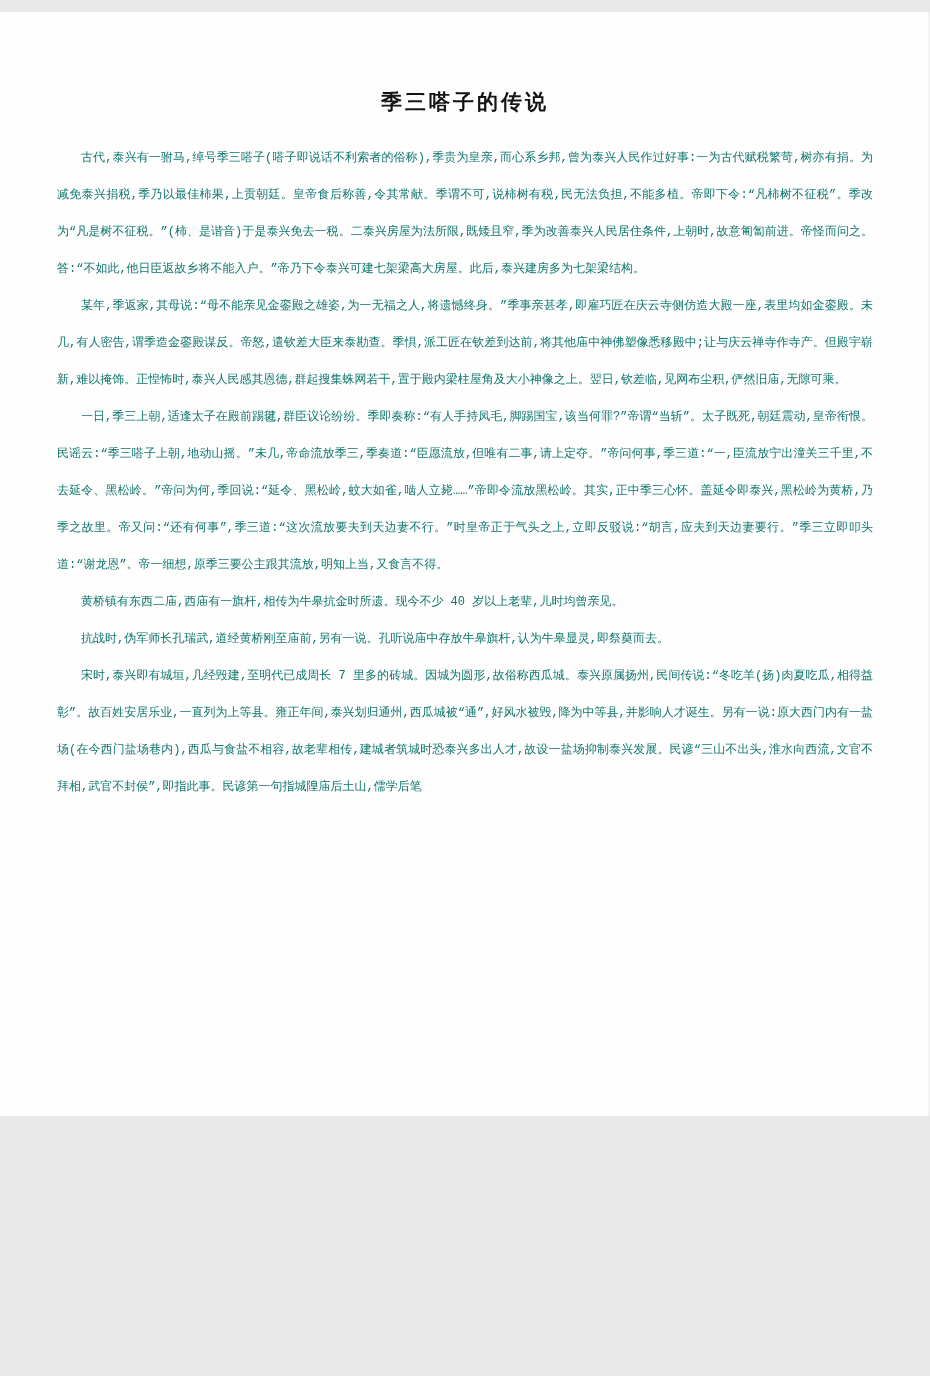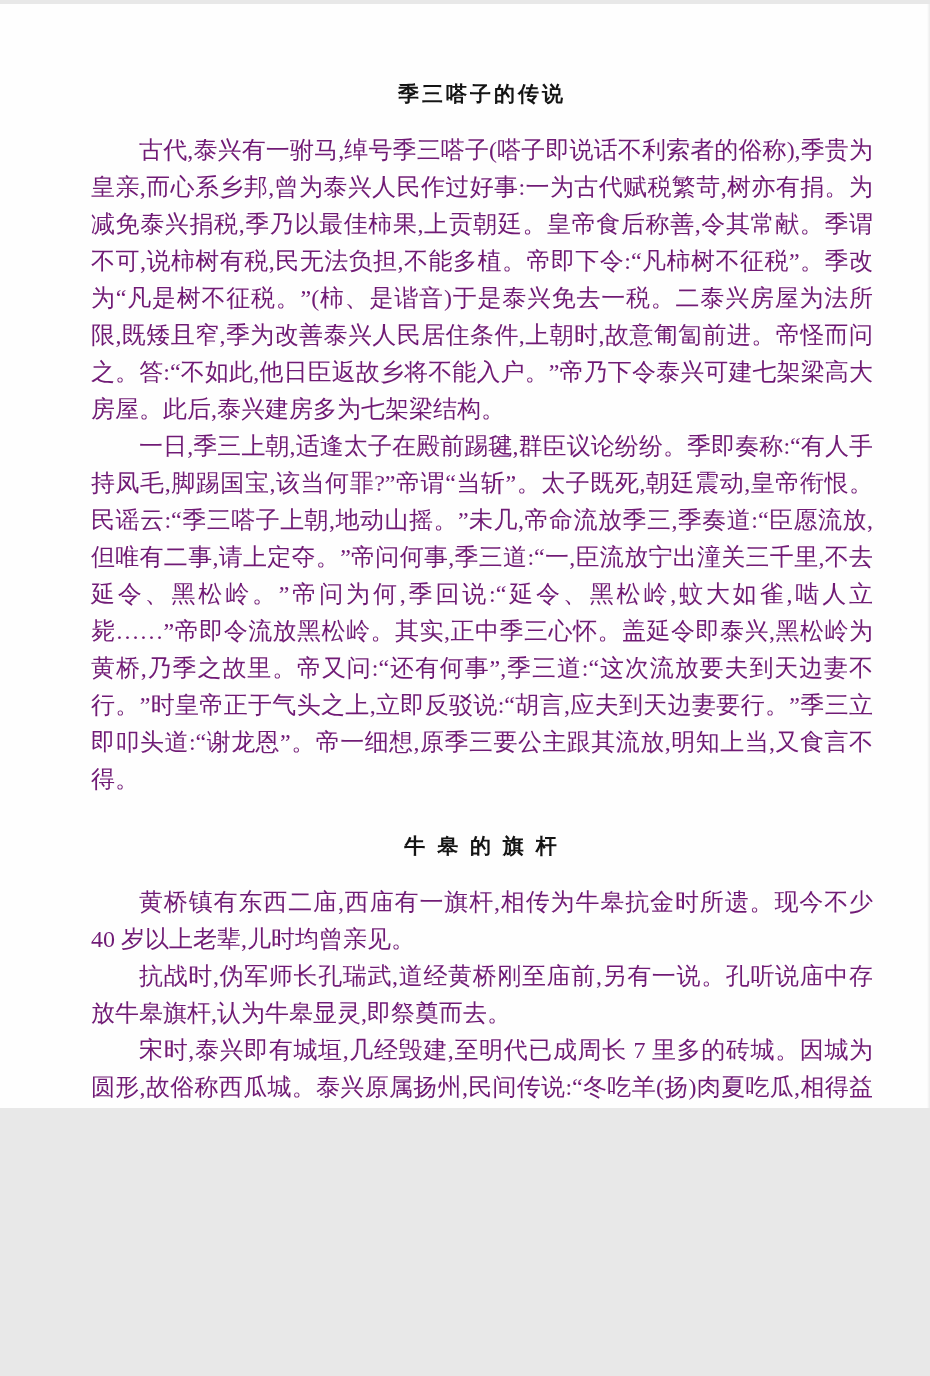--- a/index.html
+++ b/index.html
@@ -4,25 +4,24 @@
 <style>
   html, body {
     margin: 0;
     padding: 0;
     background: #e8e8e8;
   }
   .page {
     position: relative;
     width: 930px;
     height: 1104px;
-    margin: 4px auto;
+    margin: 12px auto;
     background: #fefefe;
     overflow: hidden;
     box-sizing: border-box;
-    padding-left: 34px;
   }
   .content {
     padding: 72px 57px 0 57px;
   }
   .section {
     margin: 0;
   }
   .section-title {
     font-family: "Liberation Sans", "DejaVu Sans", sans-serif;
     font-weight: bold;
@@ -30,24 +29,24 @@
     color: #141414;
     text-align: center;
     letter-spacing: 3px;
     margin: 0 0 24px 0;
     padding-top: 4px;
   }
   .section + .section .section-title {
     margin-top: 30px;
   }
   .para {
-    font-family: Liberation Serif, serif;
-    font-size: 24px;
+    font-family: Liberation Mono, monospace;
+    font-size: 12px;
     line-height: 37px;
-    color: #701a75;
+    color: #0f766e;
     text-align: justify;
     text-justify: inter-ideograph;
     text-indent: 2em;
     margin: 0;
   }
   
   .page::after {
     content: "";
     position: absolute;
     right: 0;
@@ -60,25 +59,25 @@
 </style>
 </head>
 <body>
 
 <div class="page">
   <div class="content">
 
     <section class="section">
       <h2 class="section-title">季三嗒子的传说</h2>
       <p class="para">古代,泰兴有一驸马,绰号季三嗒子(嗒子即说话不利索者的俗称),季贵为皇亲,而心系乡邦,曾为泰兴人民作过好事:一为古代赋税繁苛,树亦有捐。为减免泰兴捐税,季乃以最佳柿果,上贡朝廷。皇帝食后称善,令其常献。季谓不可,说柿树有税,民无法负担,不能多植。帝即下令:“凡柿树不征税”。季改为“凡是树不征税。”(柿、是谐音)于是泰兴免去一税。二泰兴房屋为法所限,既矮且窄,季为改善泰兴人民居住条件,上朝时,故意匍匐前进。帝怪而问之。答:“不如此,他日臣返故乡将不能入户。”帝乃下令泰兴可建七架梁高大房屋。此后,泰兴建房多为七架梁结构。</p>
+      <p class="para">某年,季返家,其母说:“母不能亲见金銮殿之雄姿,为一无福之人,将遗憾终身。”季事亲甚孝,即雇巧匠在庆云寺侧仿造大殿一座,表里均如金銮殿。未几,有人密告,谓季造金銮殿谋反。帝怒,遣钦差大臣来泰勘查。季惧,派工匠在钦差到达前,将其他庙中神佛塑像悉移殿中;让与庆云禅寺作寺产。但殿宇崭新,难以掩饰。正惶怖时,泰兴人民感其恩德,群起搜集蛛网若干,置于殿内梁柱屋角及大小神像之上。翌日,钦差临,见网布尘积,俨然旧庙,无隙可乘。</p>
       <p class="para">一日,季三上朝,适逢太子在殿前踢毽,群臣议论纷纷。季即奏称:“有人手持凤毛,脚踢国宝,该当何罪?”帝谓“当斩”。太子既死,朝廷震动,皇帝衔恨。民谣云:“季三嗒子上朝,地动山摇。”未几,帝命流放季三,季奏道:“臣愿流放,但唯有二事,请上定夺。”帝问何事,季三道:“一,臣流放宁出潼关三千里,不去延令、黑松岭。”帝问为何,季回说:“延令、黑松岭,蚊大如雀,啮人立毙……”帝即令流放黑松岭。其实,正中季三心怀。盖延令即泰兴,黑松岭为黄桥,乃季之故里。帝又问:“还有何事”,季三道:“这次流放要夫到天边妻不行。”时皇帝正于气头之上,立即反驳说:“胡言,应夫到天边妻要行。”季三立即叩头道:“谢龙恩”。帝一细想,原季三要公主跟其流放,明知上当,又食言不得。</p>
     </section>
 
     <section class="section">
-      <h2 class="section-title">牛 皋 的 旗 杆</h2>
       <p class="para">黄桥镇有东西二庙,西庙有一旗杆,相传为牛皋抗金时所遗。现今不少 40 岁以上老辈,儿时均曾亲见。</p>
       <p class="para">抗战时,伪军师长孔瑞武,道经黄桥刚至庙前,另有一说。孔听说庙中存放牛皋旗杆,认为牛皋显灵,即祭奠而去。</p>
     </section>
 
     <section class="section">
       <p class="para">宋时,泰兴即有城垣,几经毁建,至明代已成周长 7 里多的砖城。因城为圆形,故俗称西瓜城。泰兴原属扬州,民间传说:“冬吃羊(扬)肉夏吃瓜,相得益彰”。故百姓安居乐业,一直列为上等县。雍正年间,泰兴划归通州,西瓜城被“通”,好风水被毁,降为中等县,并影响人才诞生。另有一说:原大西门内有一盐场(在今西门盐场巷内),西瓜与食盐不相容,故老辈相传,建城者筑城时恐泰兴多出人才,故设一盐场抑制泰兴发展。民谚“三山不出头,淮水向西流,文官不拜相,武官不封侯”,即指此事。民谚第一句指城隍庙后土山,儒学后笔</p>
     </section>
 
   </div>
 </div>

